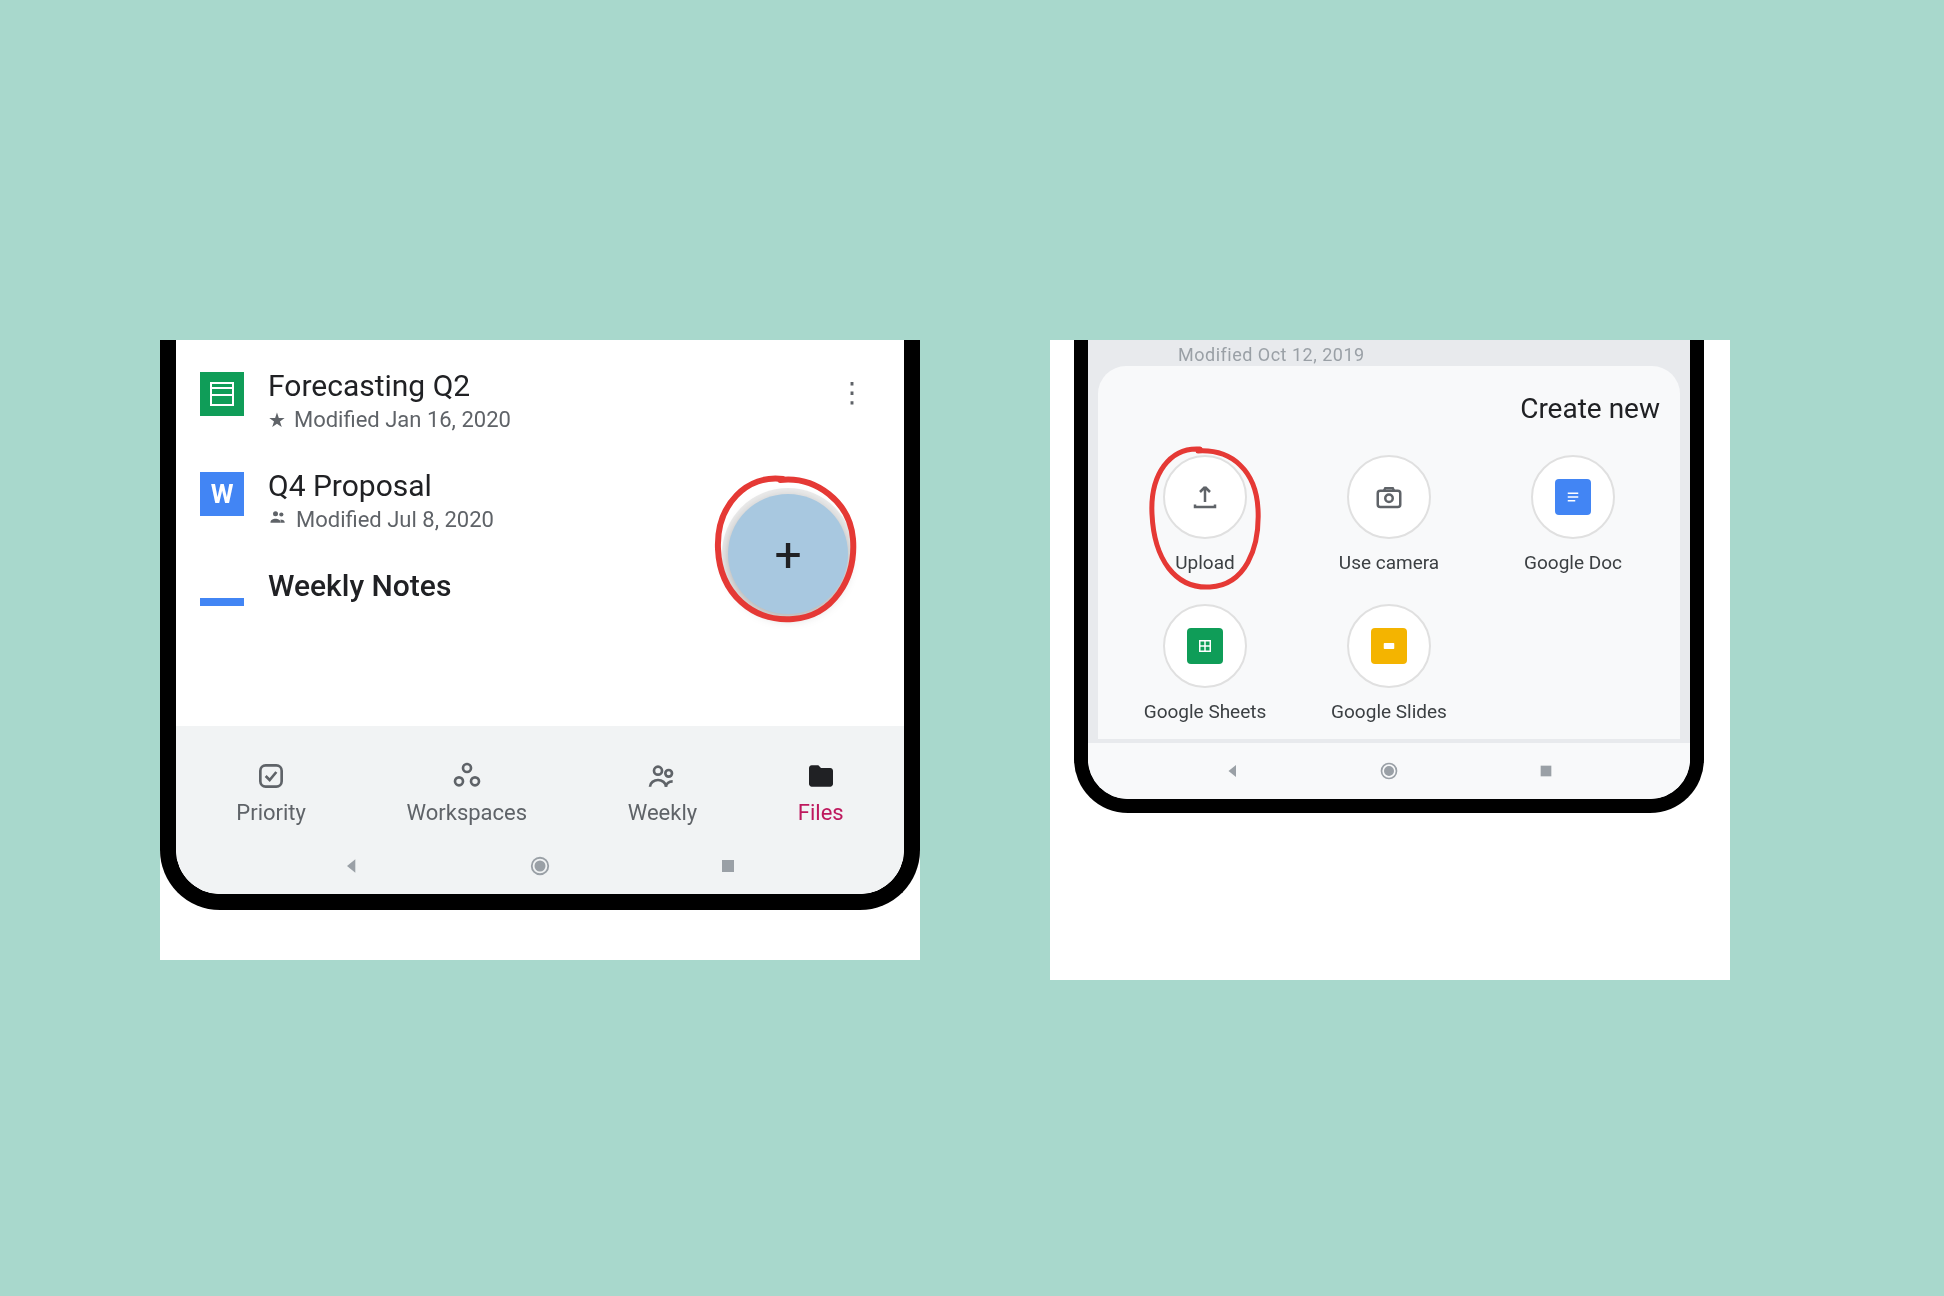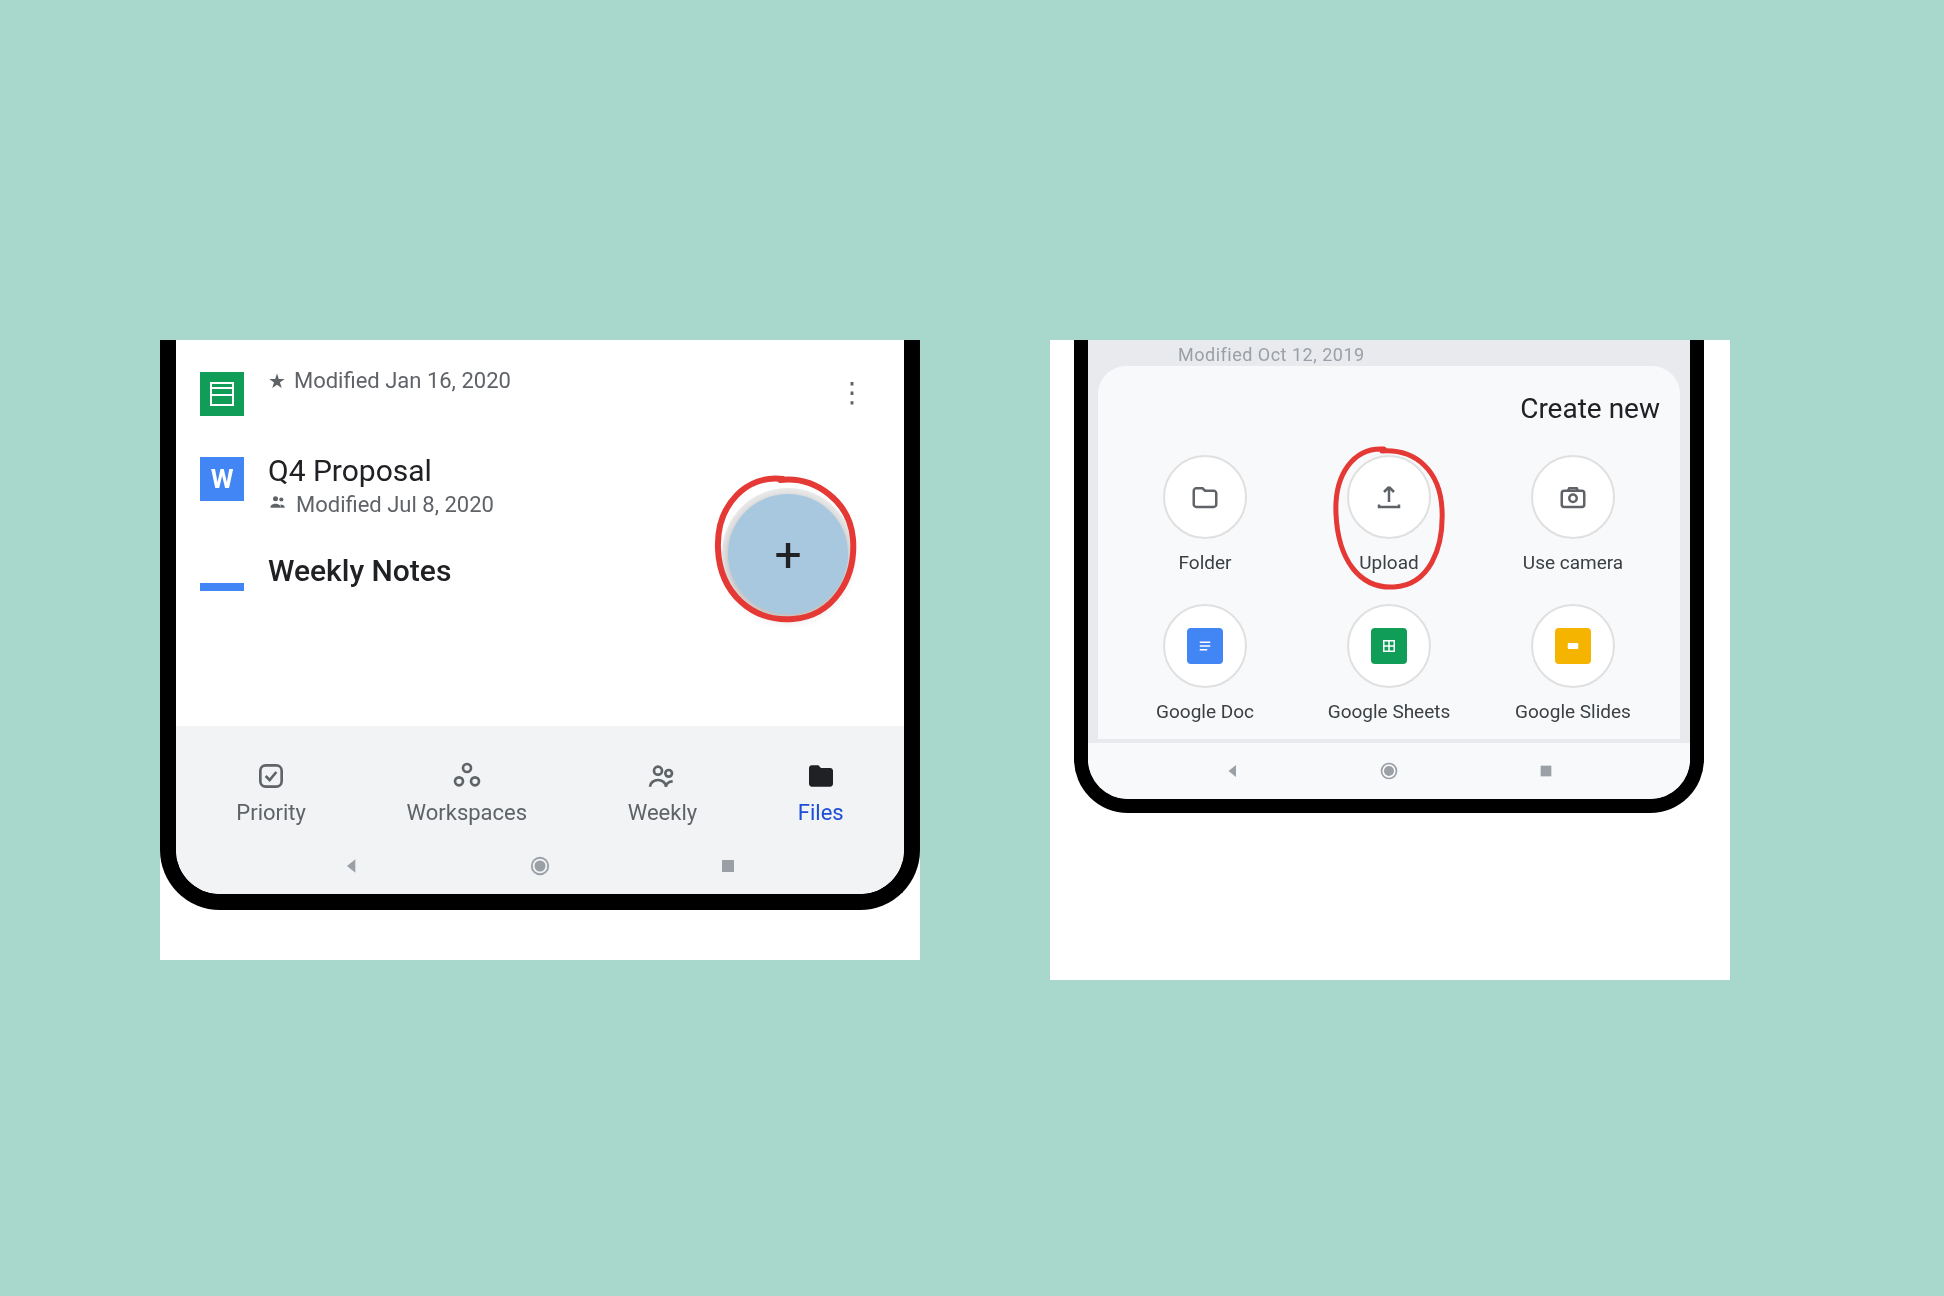--- a/index.html
+++ b/index.html
@@ -111,21 +111,21 @@
       padding: 10px 10px 0;
     }
     .nav-item {
       display: flex;
       flex-direction: column;
       align-items: center;
       gap: 6px;
       color: #5f6368;
       font-size: 22px;
     }
-    .nav-item.active { color: #1d4ed8; }
+    .nav-item.active { color: #be185d; }
     .nav-icon { font-size: 32px; height: 36px; display:flex;align-items:center; }
     .nav-icon svg { width: 32px; height: 32px; }
     .sys-nav {
       position: absolute;
       bottom: 0;
       left: 0;
       right: 0;
       height: 56px;
       background: #f1f3f4;
       display: flex;
@@ -243,20 +243,21 @@
 
 <div class="phone-left">
   <div class="phone-left-frame">
     <div class="phone-left-inner">
 
       <div class="file-list">
 
         <div class="file-item">
           <div class="file-icon sheets-icon"></div>
           <div class="file-info">
+            <div class="file-title">Forecasting Q2</div>
             <div class="file-meta">
               <span class="star-icon">★</span>
               <span>Modified Jan 16, 2020</span>
             </div>
           </div>
           <div class="more-icon">⋮</div>
         </div>
 
         <div class="file-item">
           <div class="file-icon word-icon">W</div>
@@ -358,28 +359,20 @@
 
 <div class="phone-right">
   <div class="phone-right-frame">
     <div class="partial-text">Modified Oct 12, 2019</div>
 
     <div class="create-sheet">
       <div class="sheet-title">Create new</div>
 
       <div class="option-grid">
 
-        <div class="option-item">
-          <div class="option-circle">
-            <svg class="opt-icon" viewBox="0 0 24 24" fill="none" stroke="#5f6368" stroke-width="2">
-                <path d="M3 7c0-1 1-2 2-2h5l2 2h7c1 0 2 1 2 2v9c0 1-1 2-2 2H5c-1 0-2-1-2-2z"></path>
-              </svg>
-          </div>
-          <div class="option-label">Folder</div>
-        </div>
 
         <div class="option-item">
           <svg class="upload-annotation" viewBox="0 0 130 160">
             <path d="M 60 10 C 30 8, 10 35, 12 75 C 14 120, 35 150, 70 148 C 105 146, 120 110, 118 70 C 116 32, 92 10, 58 12" stroke="#e53935" stroke-width="5" fill="none" stroke-linecap="round"></path>
           </svg>
           <div class="option-circle">
             <svg class="opt-icon" viewBox="0 0 24 24" fill="none" stroke="#5f6368" stroke-width="2">
                 <path d="M12 16V4m0 0l-4 4m4-4l4 4M4 18v2h16v-2"></path>
               </svg>
           </div>

